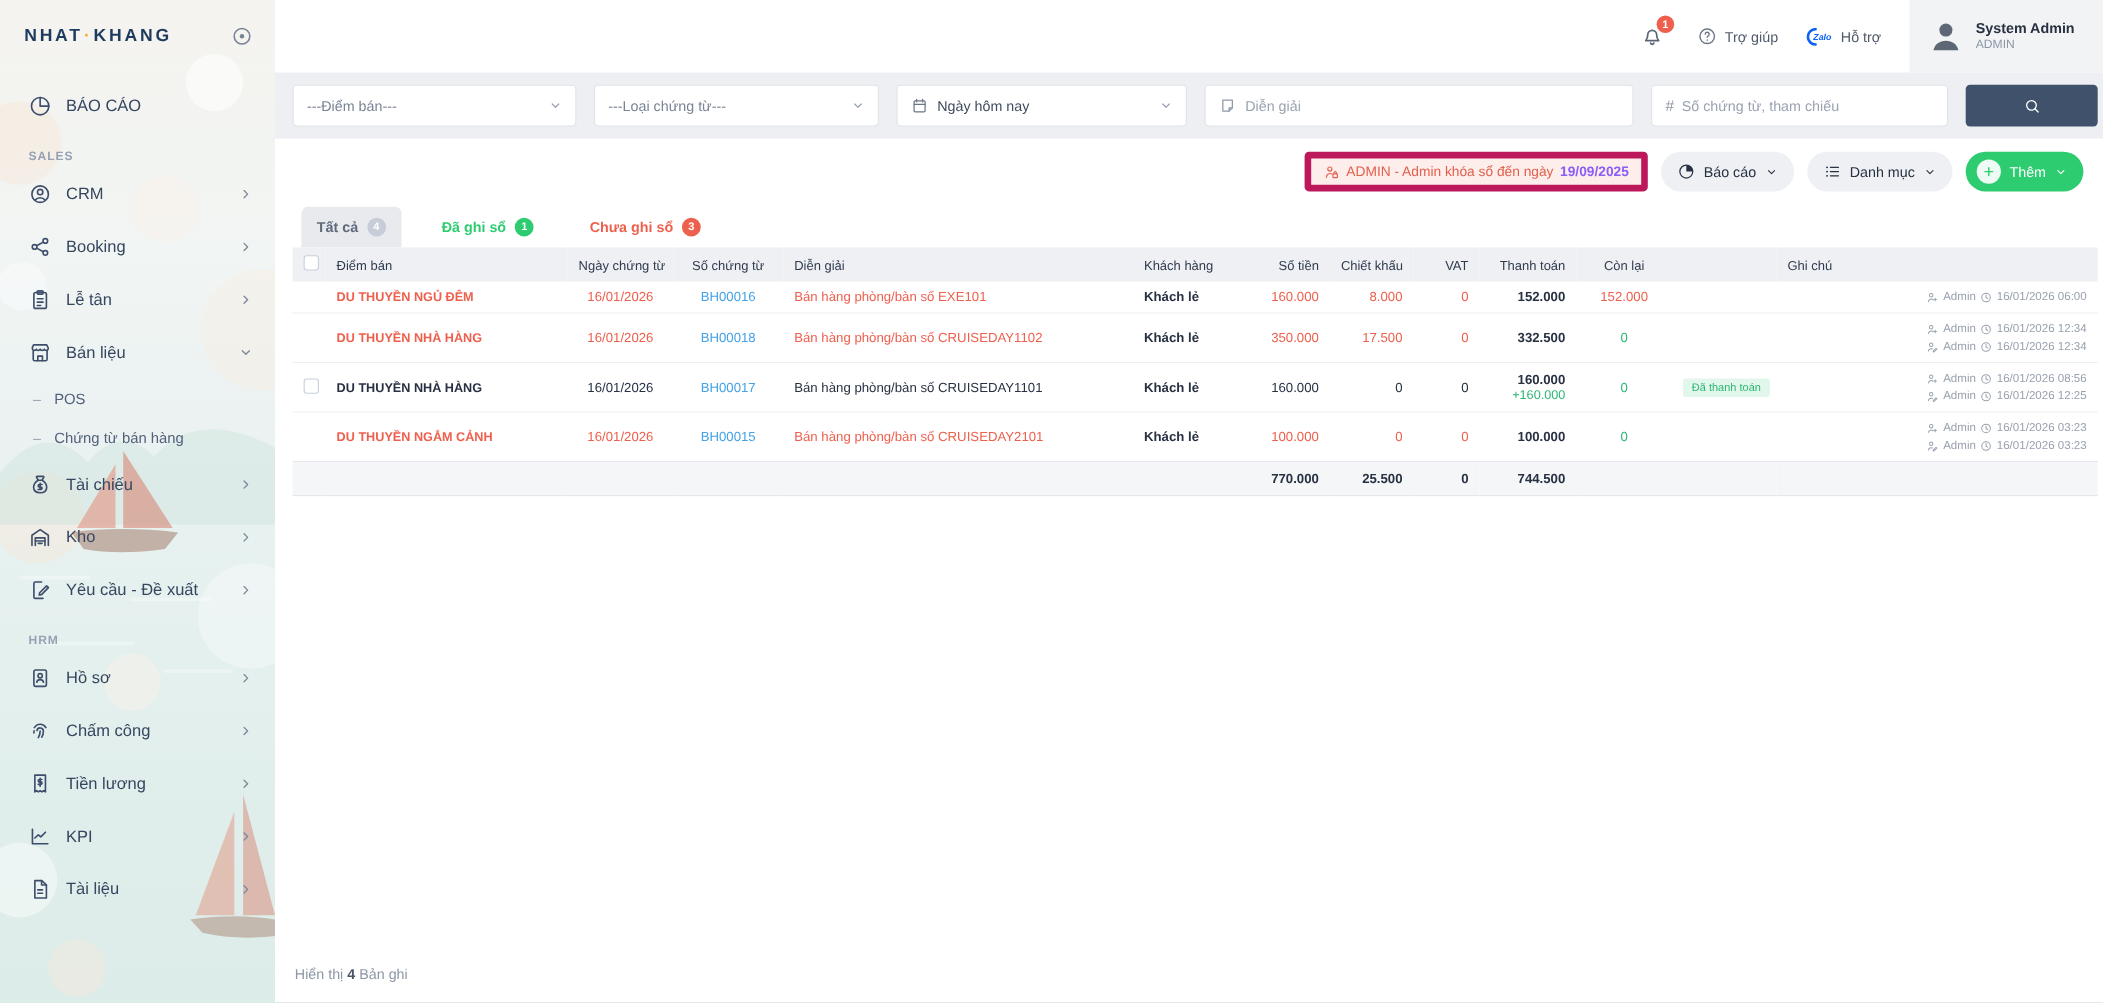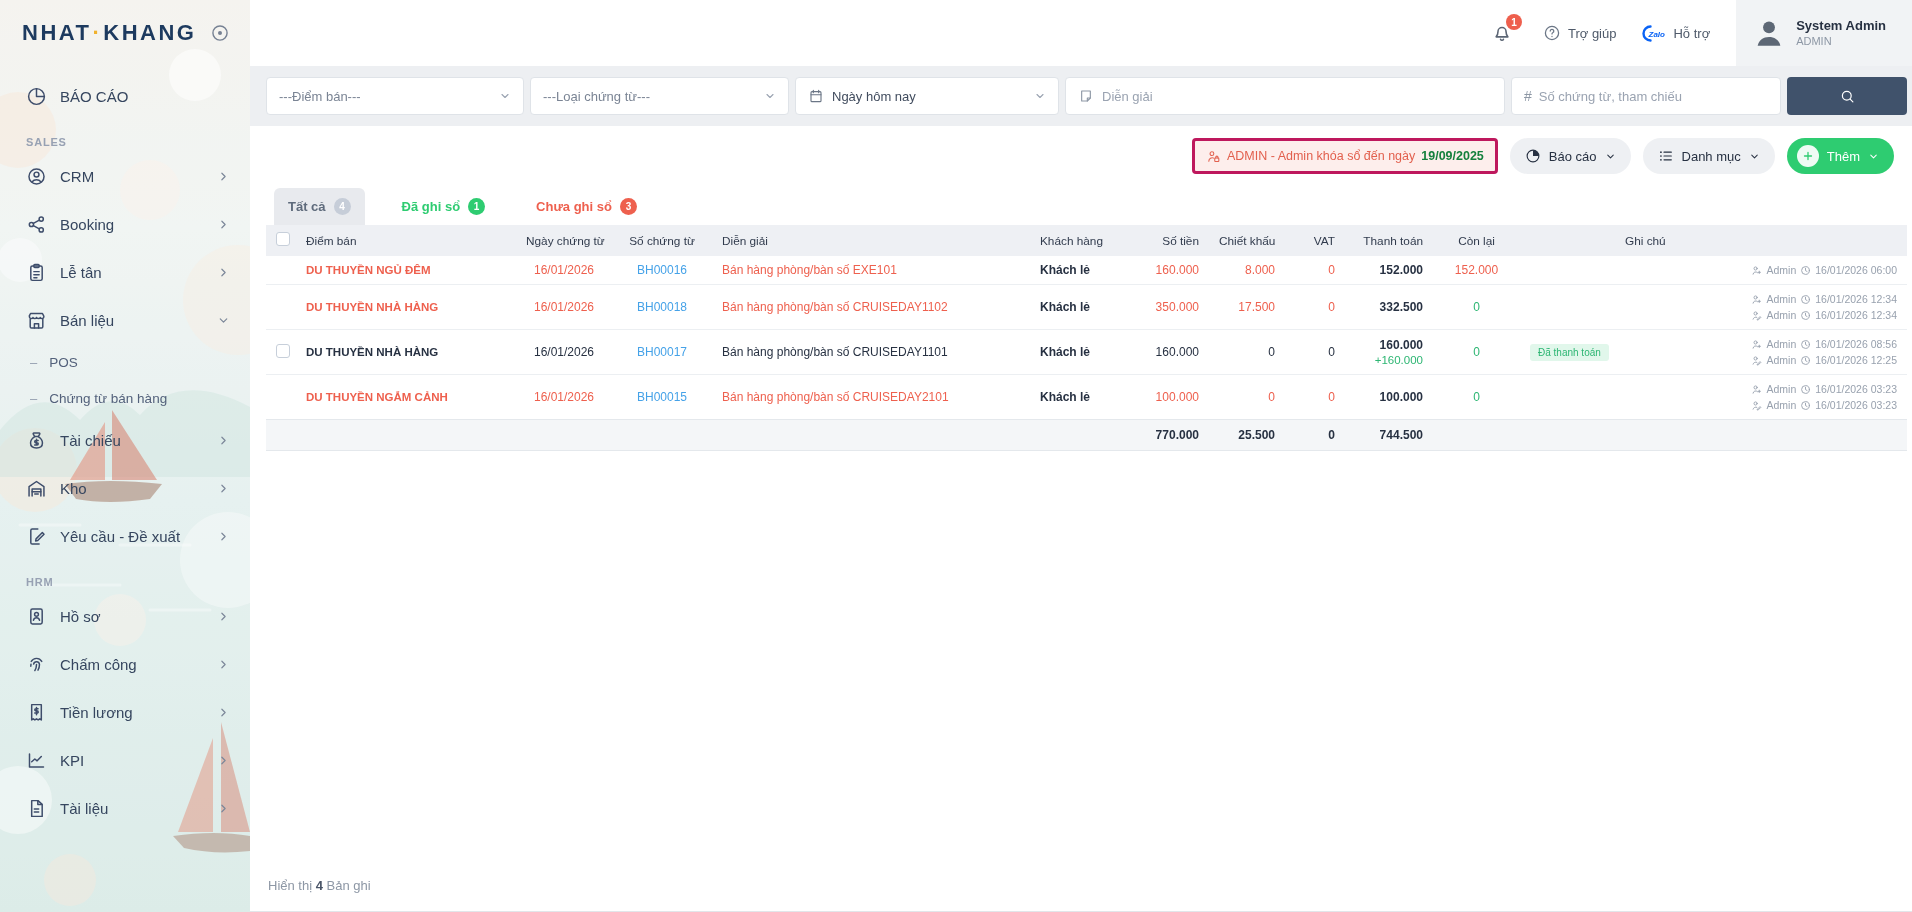--- a/index.html
+++ b/index.html
@@ -5,21 +5,21 @@
   * { margin:0; padding:0; box-sizing:border-box; }
   html,body { width:1912px; height:912px; overflow:hidden; }
   body { font-family:"Liberation Sans","DejaVu Sans",sans-serif; background:#f5f6f8; color:#273142; }
   .app { display:flex; width:1912px; height:912px; }
 
   
   aside.sidebar { position:relative; width:250px; height:912px; flex:0 0 250px; background:#eef2f1; overflow:hidden; }
   .sidebar-art { position:absolute; inset:0; width:250px; height:912px; }
   .sb-inner { position:relative; z-index:2; display:flex; flex-direction:column; height:100%; }
   .logo-row { display:flex; align-items:center; justify-content:space-between; height:66px; padding:0 20px 0 22px; }
-  .logo { font-size:22px; font-weight:800; letter-spacing:2.5px; color:#1d3a5f; cursor:pointer; white-space:nowrap; }
+  .logo { font-size:16px; font-weight:800; letter-spacing:2.5px; color:#1d3a5f; cursor:pointer; white-space:nowrap; }
   .logo .logo-dot { color:#f0b22e; padding:0 1px; }
   .sb-toggle { width:20px; height:20px; color:#7681933; color:#768193; cursor:pointer; }
   nav.sb-nav { flex:1; padding-top:6px; }
   .sb-section-label { font-size:11px; font-weight:700; letter-spacing:.8px; color:#97a1b3; padding:16px 0 4px 26px; }
   .sb-item { display:flex; align-items:center; height:48px; padding:0 20px 0 26px; cursor:pointer; color:#36465f; font-size:15px; }
   .sb-item .ic { width:21px; height:21px; margin-right:13px; color:#3e4d6b; flex:0 0 21px; }
   .sb-item .lbl { flex:1; white-space:nowrap; overflow:hidden; }
   .sb-item .chev { width:13px; height:13px; color:#7c8799; }
   .sb-sub { display:flex; align-items:center; height:36px; padding-left:30px; font-size:13.5px; color:#53617b; cursor:pointer; }
   .sb-sub .dash { color:#939dae; margin-right:12px; font-size:13px; }
@@ -31,42 +31,42 @@
   .bell-wrap { position:relative; width:22px; height:22px; color:#5b6574; cursor:pointer; margin-right:30px; }
   .bell-badge { position:absolute; top:-8px; right:-9px; min-width:16px; height:16px; border-radius:8px; background:#ee5f4d; color:#fff; font-size:10px; font-weight:700; display:flex; align-items:center; justify-content:center; padding:0 4px; }
   .tb-link { display:flex; align-items:center; gap:7px; color:#4f5a6a; font-size:13px; cursor:pointer; margin-right:26px; }
   .tb-link .ic { width:18px; height:18px; color:#6b7686; }
   .userbox { display:flex; align-items:center; gap:10px; background:#f1f3f5; height:66px; padding:0 26px 0 16px; cursor:pointer; }
   .avatar { width:34px; height:34px; color:#5d6775; }
   .uname { font-size:13px; font-weight:700; color:#273142; line-height:16px; }
   .urole { font-size:11px; color:#8d97a5; line-height:14px; }
 
   
-  .filterband { height:60px; background:#edeff2; display:flex; align-items:center; gap:6px; padding:0 5px 0 16px; }
+  .filterband { height:60px; background:#edeff2; display:flex; align-items:center; gap:16px; padding:0 5px 0 16px; }
   .sel { display:flex; align-items:center; background:#fff; border:1px solid #dfe3e8; border-radius:4px; height:38px; padding:0 12px; font-size:13px; color:#7a8494; cursor:pointer; }
   .sel .sel-text { flex:1; }
   .sel .chev { width:12px; height:12px; color:#9aa3b1; margin-left:8px; }
   .sel.dark { color:#414c5e; }
   .sel .ic-lead { width:16px; height:16px; margin-right:8px; color:#6b7686; flex:0 0 16px; }
   .w258 { width:258px; } .w259 { width:259px; } .w264 { width:264px; } .w270 { width:270px; }
   .inp { display:flex; align-items:center; background:#fff; border:1px solid #dfe3e8; border-radius:4px; height:38px; padding:0 12px; }
   .inp .ic-lead { width:16px; height:16px; margin-right:8px; color:#8d97a5; flex:0 0 16px; }
   .inp .hash { color:#8d97a5; font-size:14px; margin-right:7px; }
   .inp input { border:none; outline:none; flex:1; font-size:13px; color:#414c5e; font-family:inherit; background:transparent; }
   .inp input::placeholder { color:#9aa3b1; }
   .grow { flex:1; }
   .search-btn { width:120px; height:38px; background:#40526b; border:none; border-radius:4px; cursor:pointer; display:flex; align-items:center; justify-content:center; }
   .search-btn .ic { width:17px; height:17px; color:#fff; }
 
   
   .whitearea { flex:1; background:#fff; border-bottom:1px solid #e2e6ea; display:flex; flex-direction:column; padding:0 5px 0 16px; min-height:0; }
   .action-row { display:flex; align-items:center; justify-content:flex-end; gap:12px; margin:12px 13px 0 0; }
-  .lock-notice { display:flex; align-items:center; gap:6px; background:#fdeeec; border:3px solid #be185d; border-radius:4px; color:#e2604e; font-size:12.5px; height:36px; padding:0 11px; }
+  .lock-notice { display:flex; align-items:center; gap:6px; background:#fdeeec; border:6px solid #be185d; border-radius:4px; color:#e2604e; font-size:12.5px; height:36px; padding:0 11px; }
   .lock-notice .ic { width:15px; height:15px; color:#e2604e; }
-  .lock-notice b { font-weight:700; color:#15803d; }
+  .lock-notice b { font-weight:700; color:#8b5cf6; }
   .pill { display:flex; align-items:center; gap:8px; background:#eef0f3; border:none; border-radius:18px; height:36px; padding:0 15px; font-size:13px; color:#273142; font-family:inherit; cursor:pointer; }
   .pill .ic { width:16px; height:16px; color:#273142; }
   .pill .chev { width:11px; height:11px; color:#273142; }
   .pill.green { background:#2ecc71; color:#fff; padding-left:10px; }
   .pill.green .chev { color:#fff; }
   .plus-circle { width:22px; height:22px; border-radius:50%; background:rgba(255,255,255,.92); display:flex; align-items:center; justify-content:center; color:#2ecc71; }
   .plus-circle .ic { width:12px; height:12px; color:#2ecc71; }
 
   
   .tabs { display:flex; align-items:flex-end; gap:23px; margin-top:14px; padding-left:8px; }

